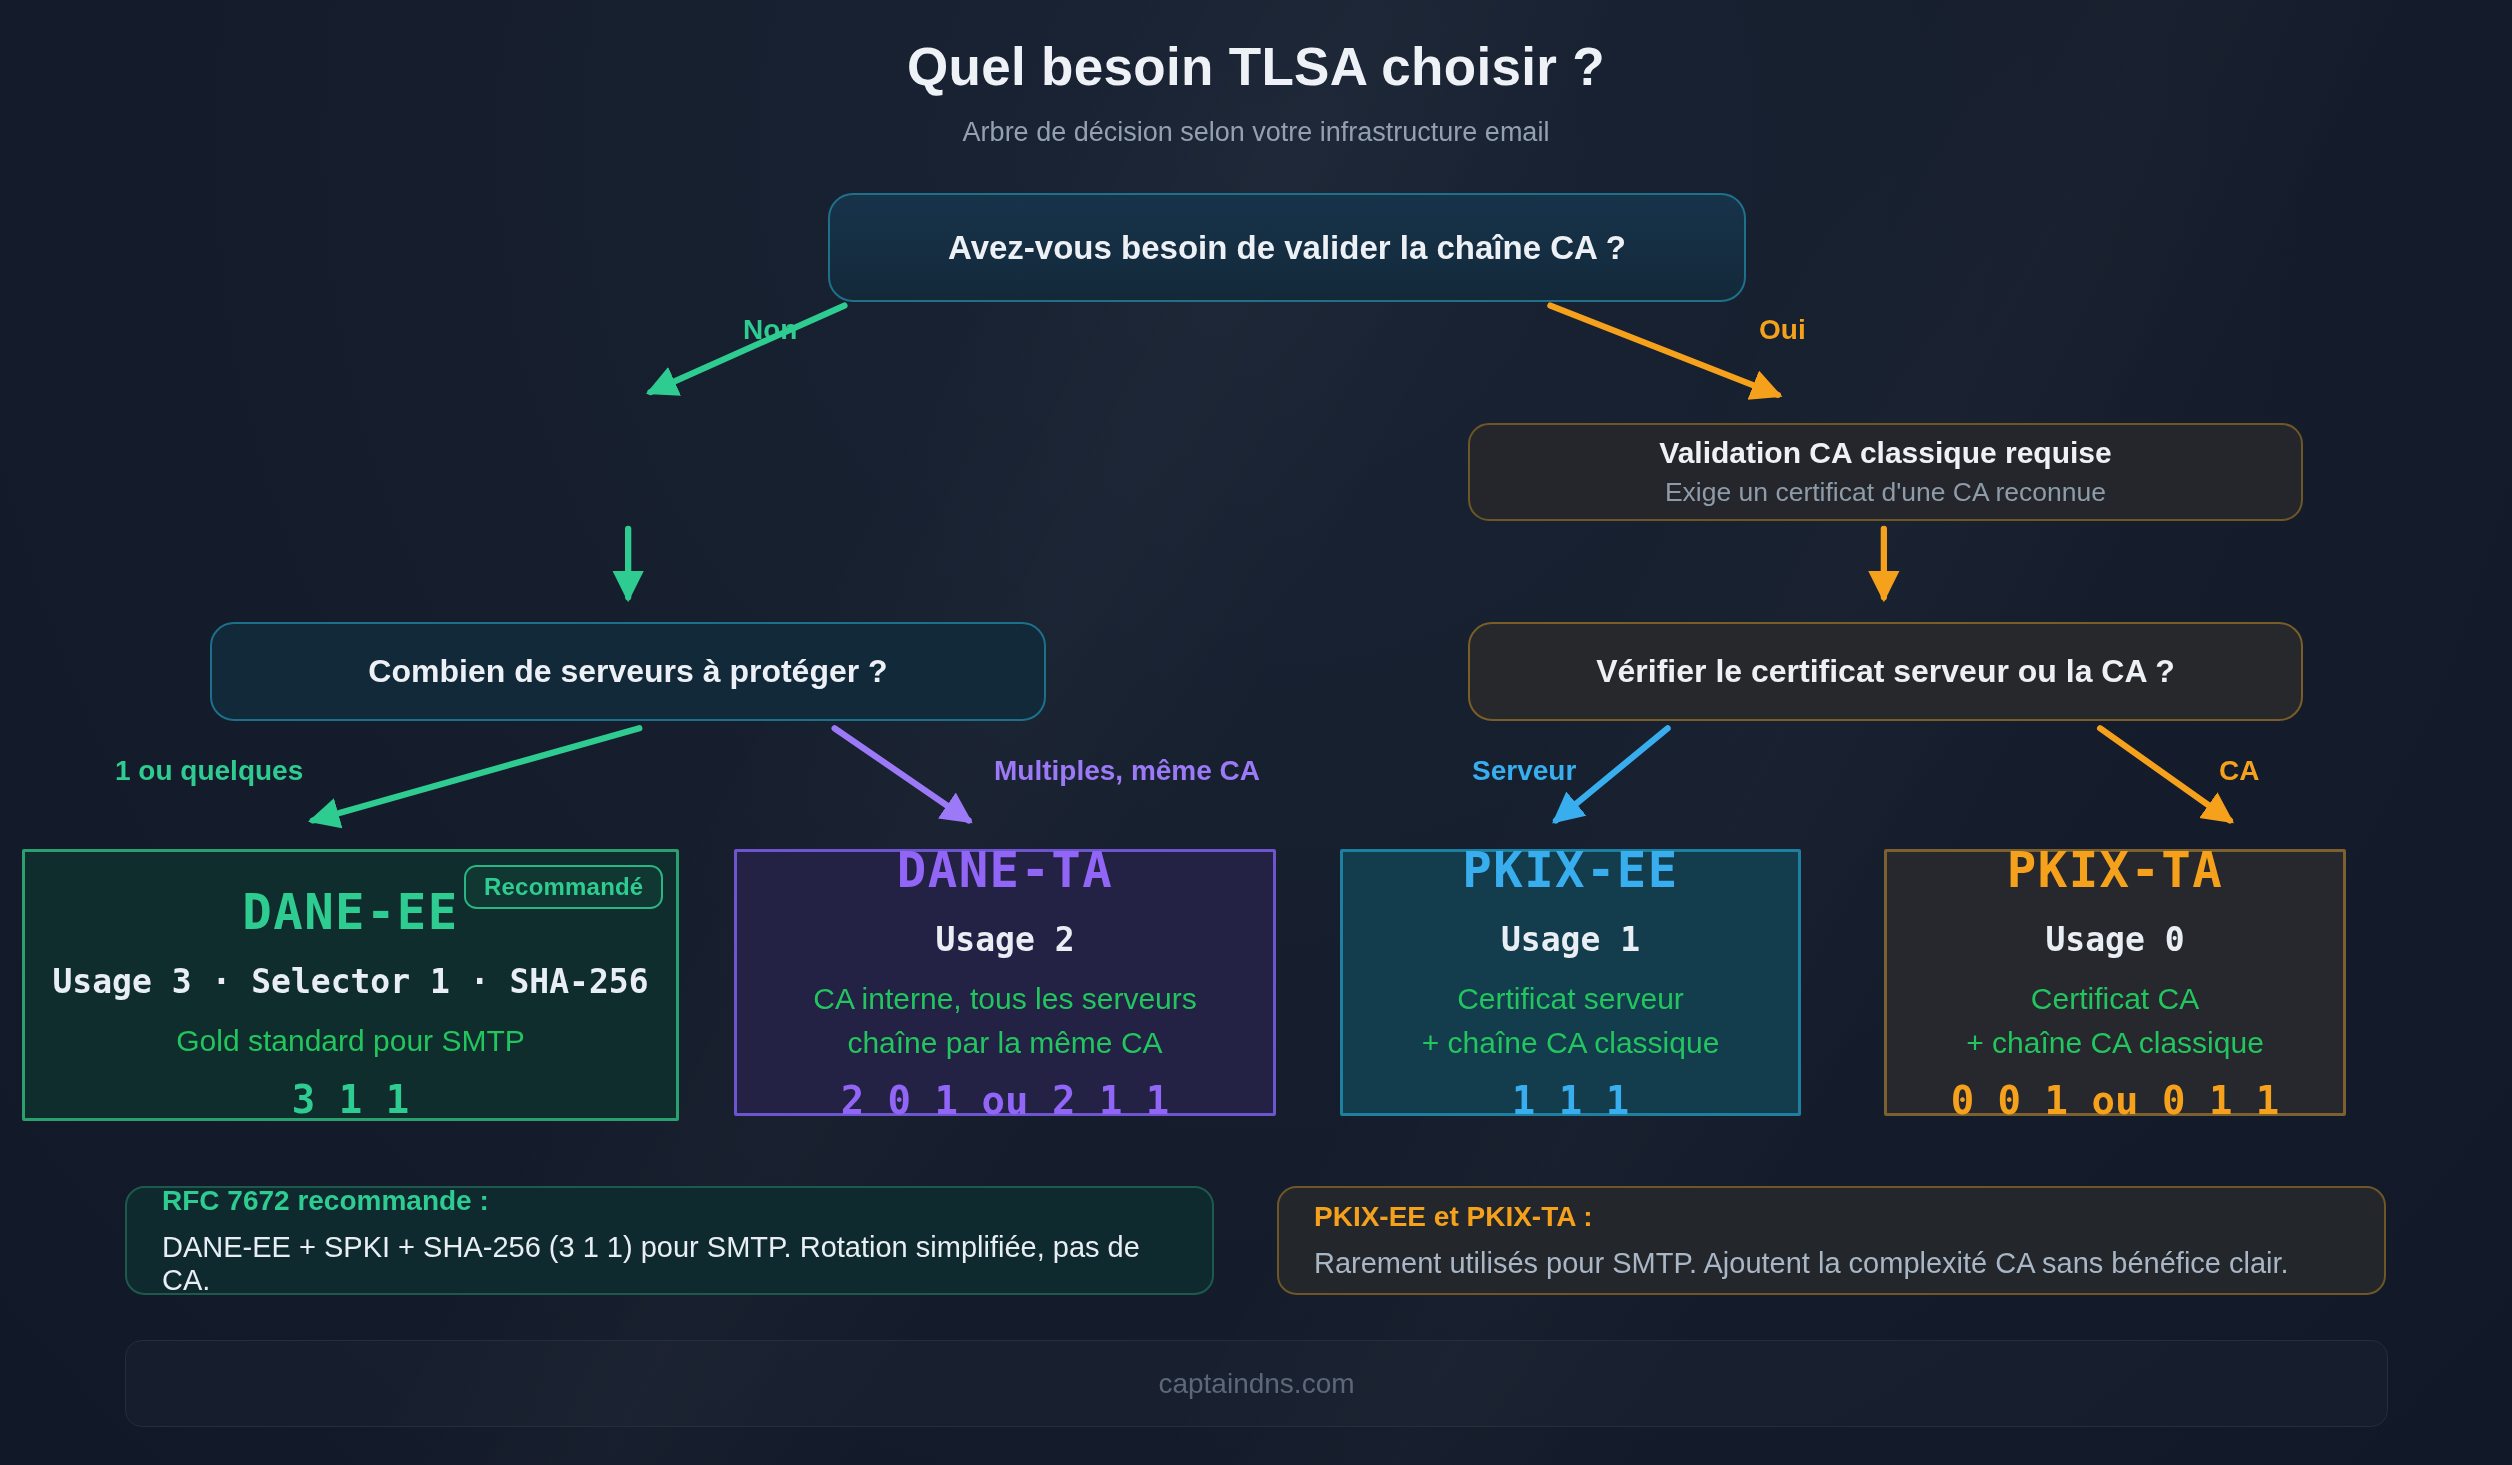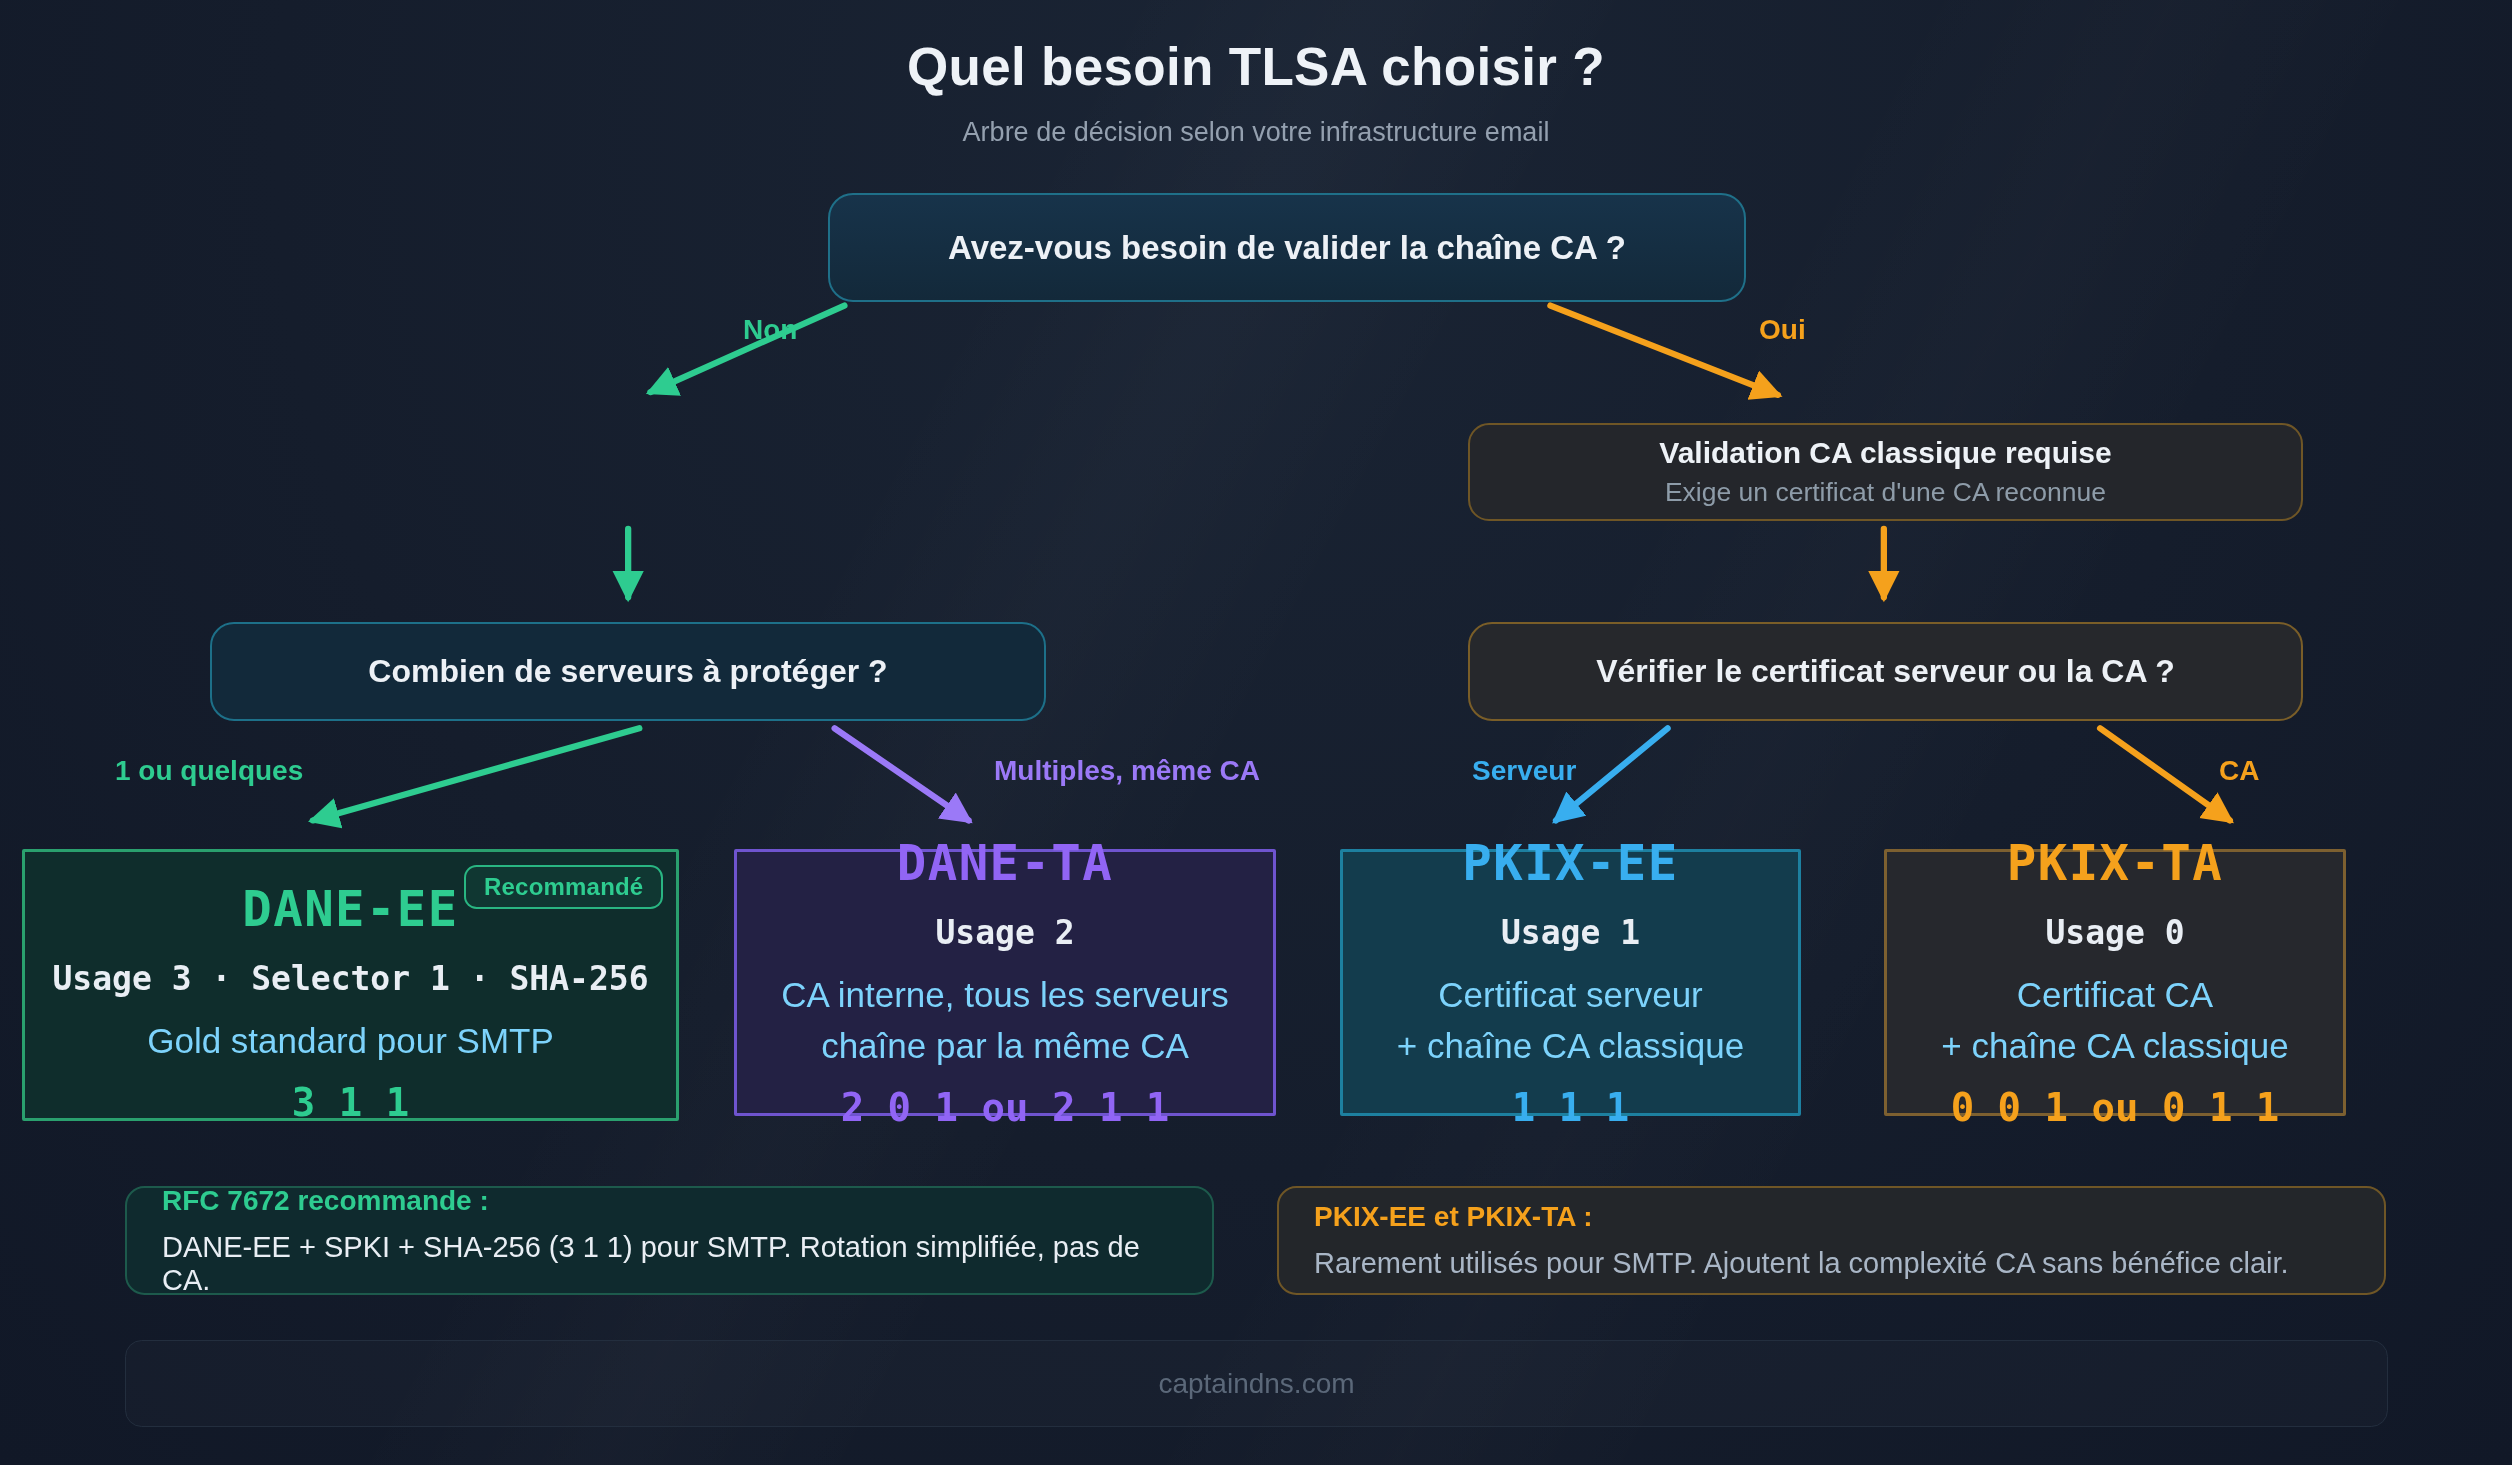--- a/index.html
+++ b/index.html
@@ -42,21 +42,21 @@
   
   .card{box-sizing:border-box;border-radius:2px;display:flex;flex-direction:column;align-items:center;justify-content:center;text-align:center;}
   .card-dane-ee{left:22px;top:849px;width:657px;height:272px;background:#0f2d2c;border:3.5px solid #2aa06e;}
   .card-dane-ta{left:734px;top:849px;width:542px;height:267px;background:#232144;border:3.5px solid #6f54cf;}
   .card-pkix-ee{left:1340px;top:849px;width:461px;height:267px;background:#133c4d;border:3.5px solid #1d80a0;}
   .card-pkix-ta{left:1884px;top:849px;width:462px;height:267px;background:#26282d;border:3.5px solid #7d6030;}
   .mono{font-family:"DejaVu Sans Mono","Liberation Mono",monospace;}
   .card-title{font-size:49px;font-weight:700;letter-spacing:1.4px;}
   .c-green{color:#2ecc90;} .c-purple{color:#9165f5;} .c-blue{color:#38aeef;} .c-orange{color:#f5a11c;}
   .card-usage{font-size:33px;font-weight:700;color:#e9eef4;margin-top:21px;}
-  .card-desc{margin-top:18px;font-size:35px;line-height:1.45;color:#7dd3fc;}
+  .card-desc{margin-top:18px;font-size:30px;line-height:1.45;color:#22c55e;}
   .card-code{margin-top:14px;font-size:39px;font-weight:600;}
   .push-down{margin-top:36px;}
   .badge{position:absolute;top:12.6px;right:12.6px;padding:6.3px 18px;border-radius:12.6px;border:2.1px solid rgba(46,204,144,.85);
          background:rgba(46,204,144,.07);color:#2ecc90;font-size:24px;font-weight:600;font-family:"Liberation Sans",sans-serif;letter-spacing:0.2px;}
 
   
   .note{box-sizing:border-box;border-radius:19.5px;display:flex;flex-direction:column;justify-content:center;gap:14px;padding:21px 35px;}
   .note-left{left:125px;top:1186px;width:1089px;height:109px;background:#0f2a2e;border:2.1px solid #1d5a4c;}
   .note-right{left:1277px;top:1186px;width:1109px;height:109px;background:#23262a;border:2.1px solid #6f5626;}
   .note-title{font-size:28px;font-weight:700;}

